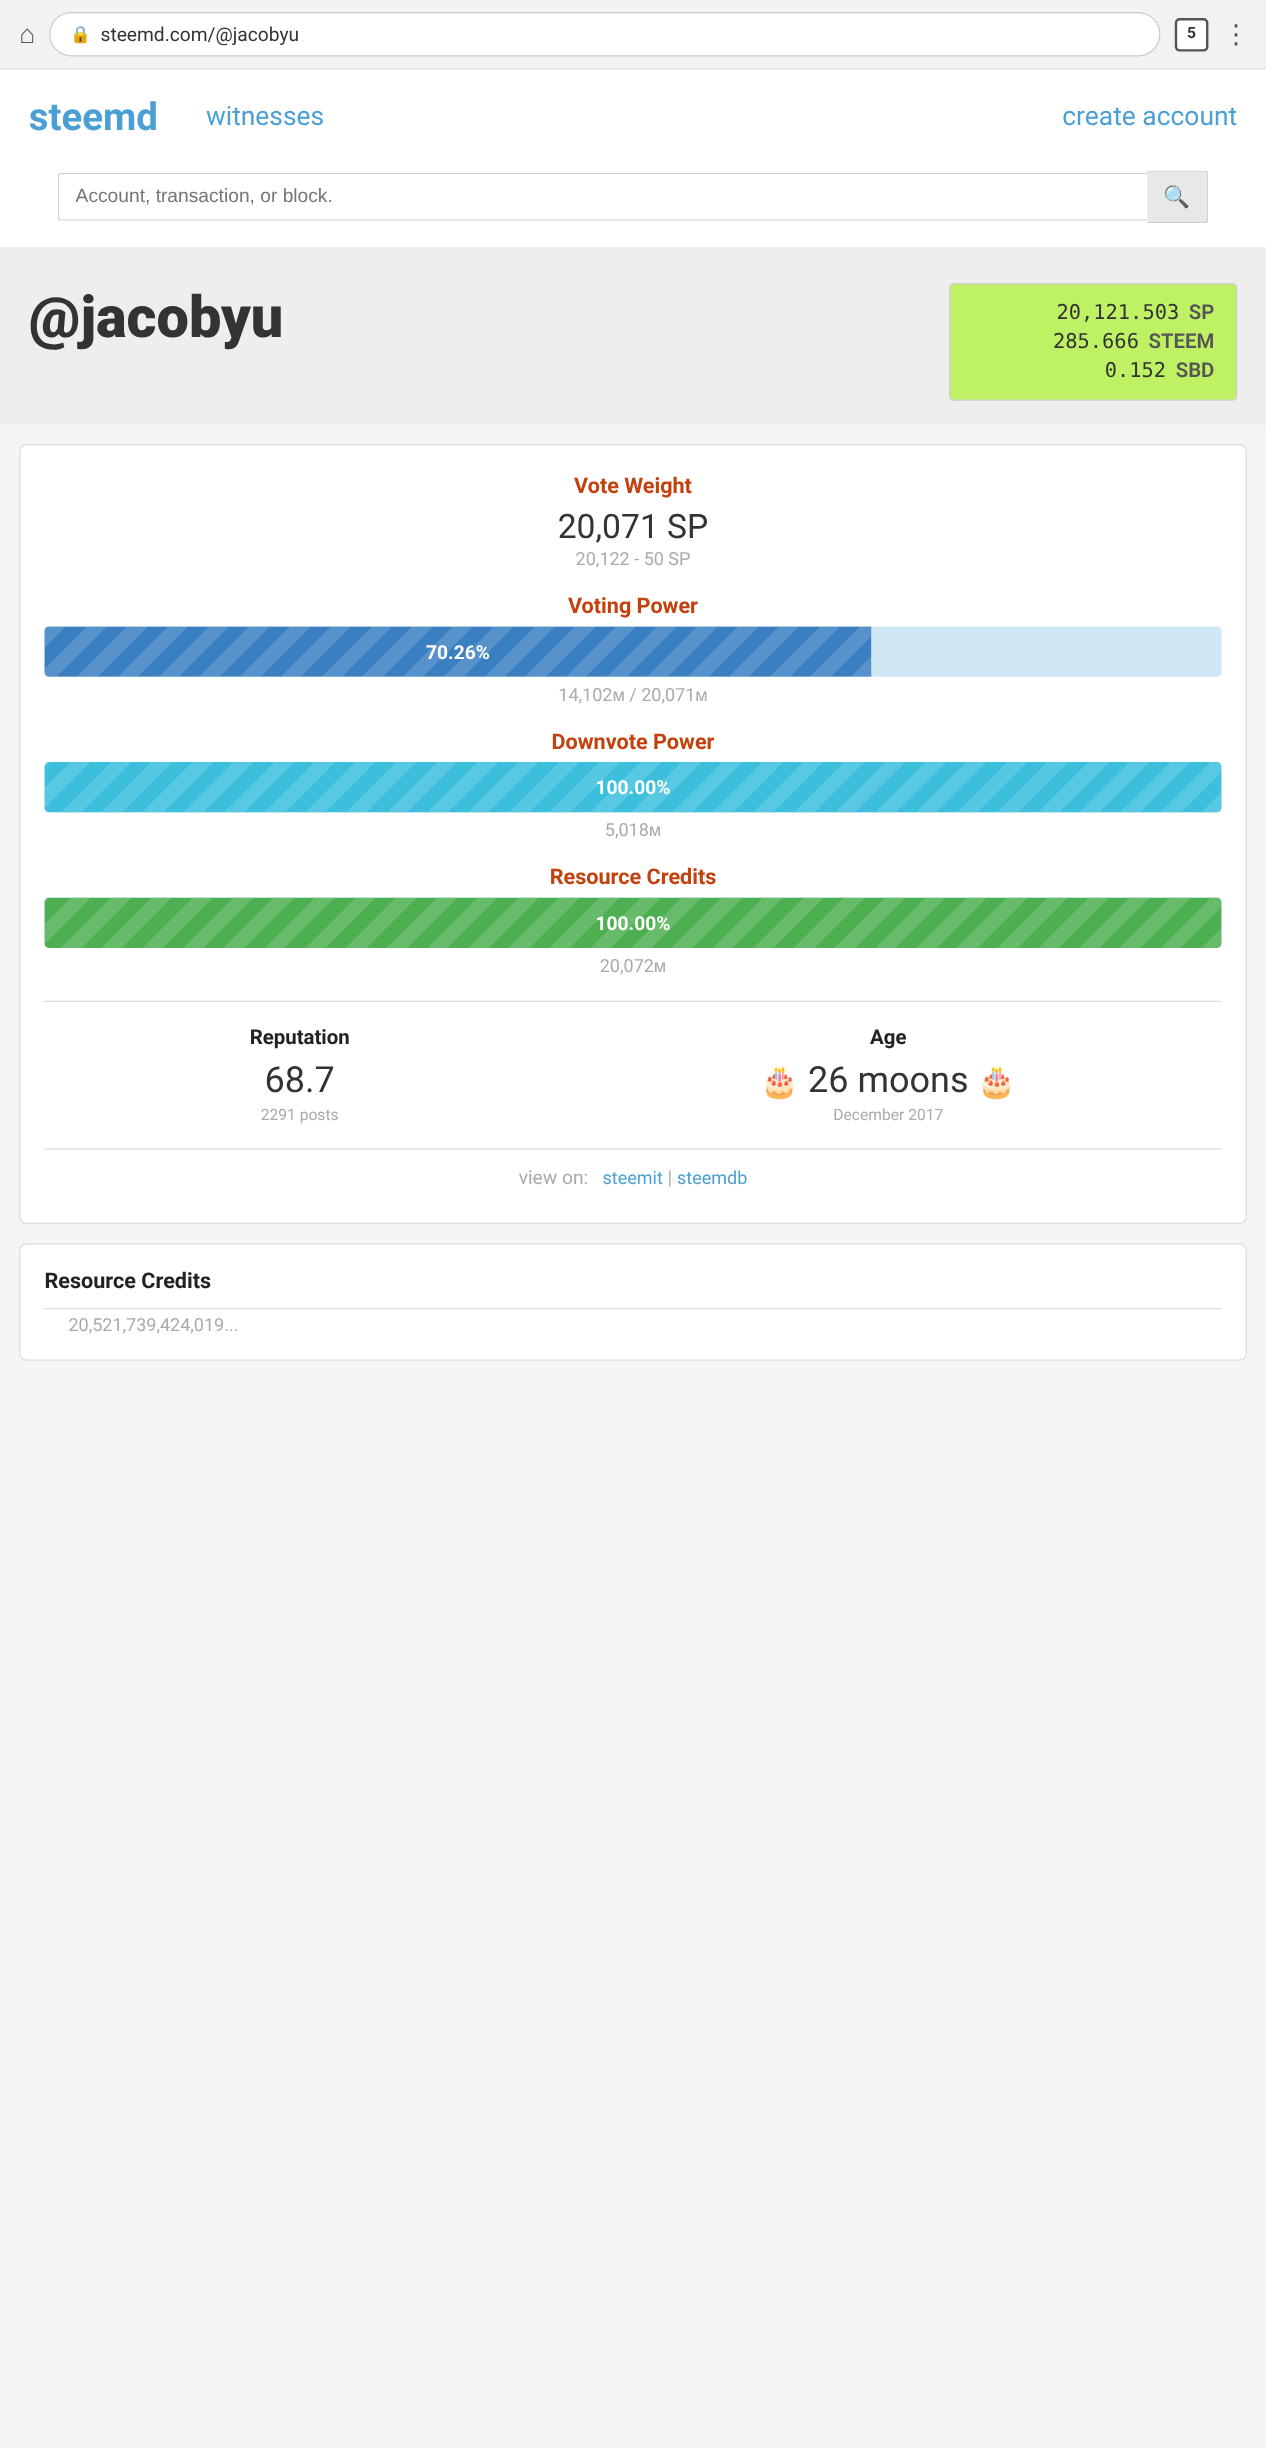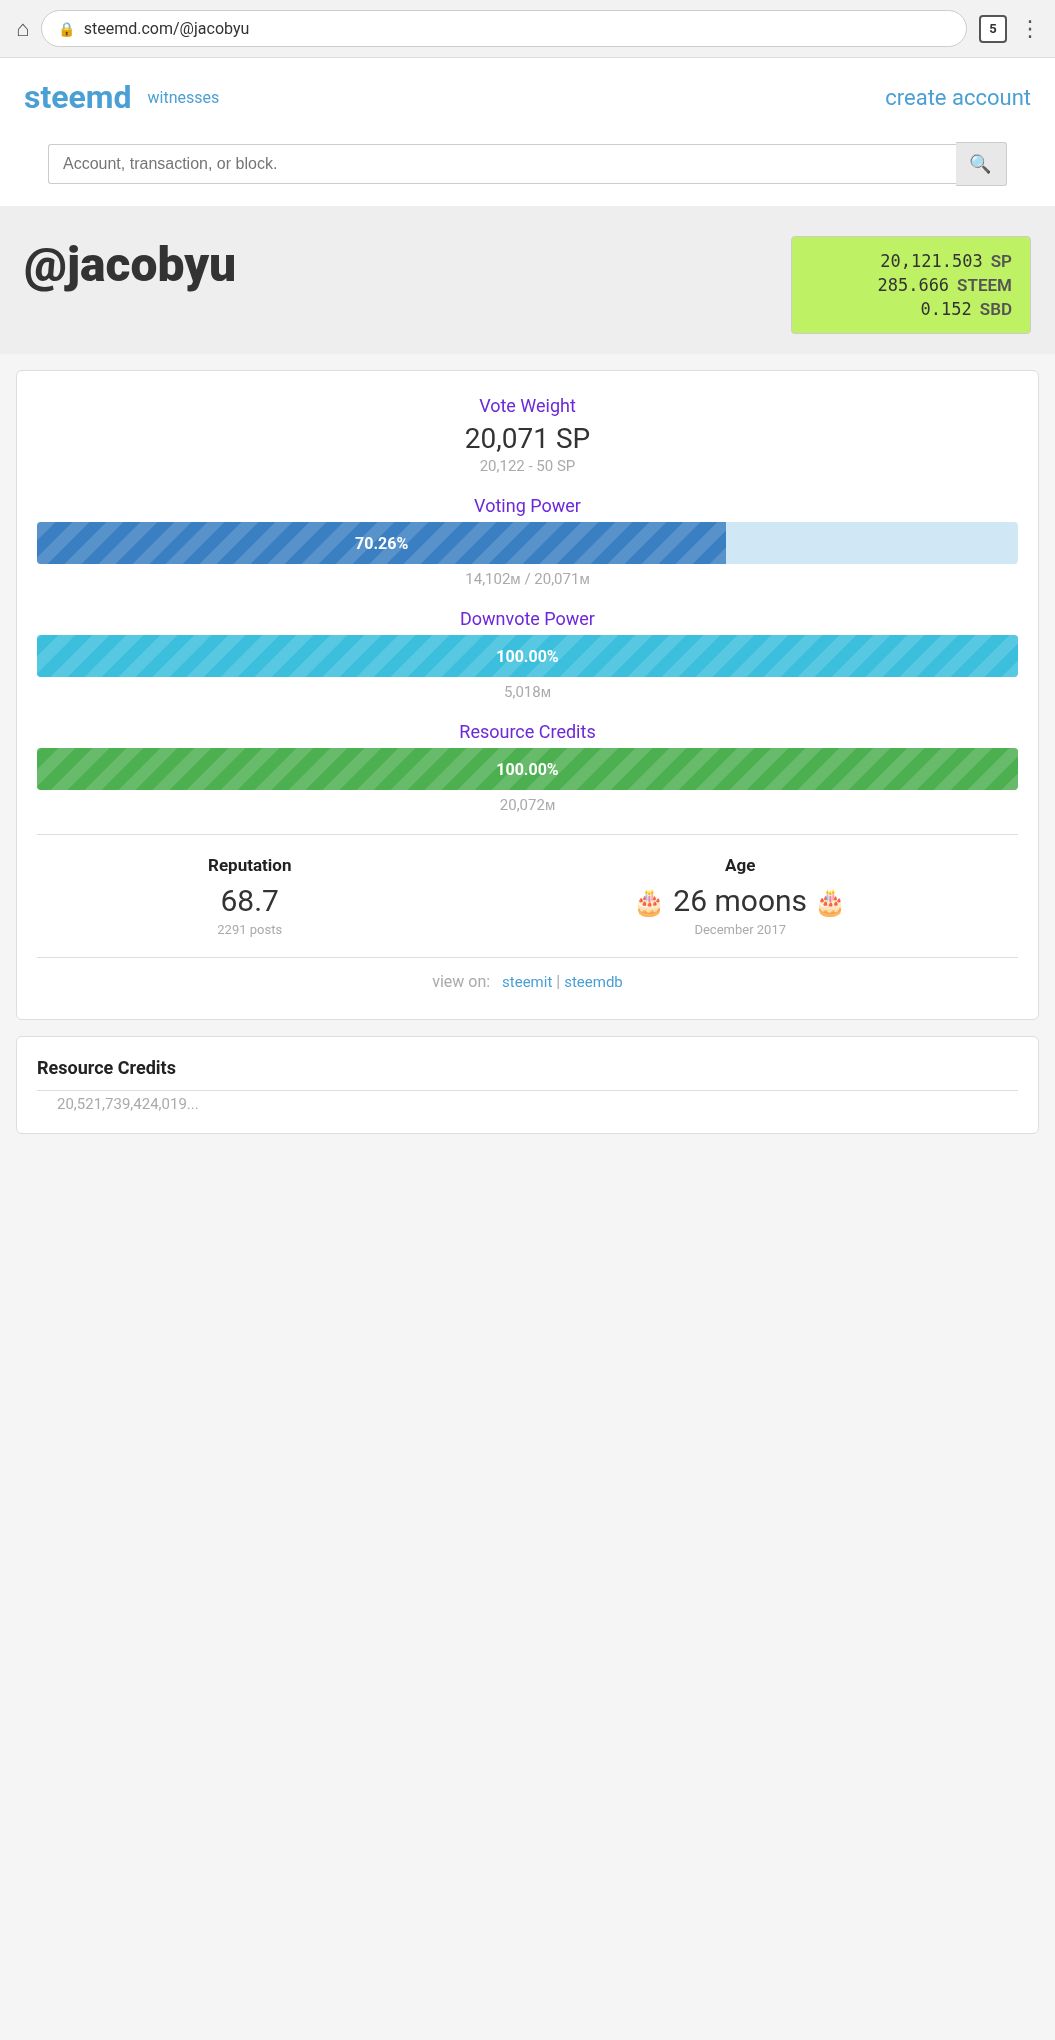--- a/index.html
+++ b/index.html
@@ -63,31 +63,31 @@
     }
 
     
     .site-header {
       background: white;
       padding: 20px 24px 0 24px;
     }
     .site-nav {
       display: flex;
       align-items: center;
-      gap: 16px;
+      gap: 40px;
       padding-bottom: 16px;
     }
     .site-logo {
       font-size: 32px;
       font-weight: bold;
       color: #4a9fd4;
       text-decoration: none;
     }
     .nav-link {
-      font-size: 16px;
+      font-size: 22px;
       color: #4a9fd4;
       text-decoration: none;
     }
     .nav-link-create {
       font-size: 22px;
       color: #4a9fd4;
       text-decoration: none;
       margin-left: auto;
     }
 
@@ -173,22 +173,22 @@
       margin: 16px;
       padding: 24px 20px;
     }
 
     .stat-section {
       text-align: center;
       margin-bottom: 20px;
     }
     .stat-title {
       font-size: 18px;
-      font-weight: normal;
-      color: #6d28d9;
+      font-weight: bold;
+      color: #c2410c;
       margin-bottom: 6px;
     }
     .stat-value {
       font-size: 28px;
       color: #333;
       margin-bottom: 2px;
     }
     .stat-sub {
       font-size: 15px;
       color: #aaa;

